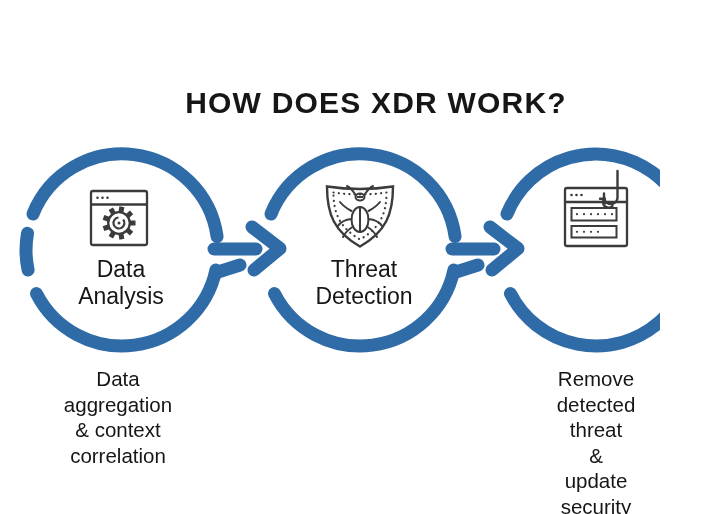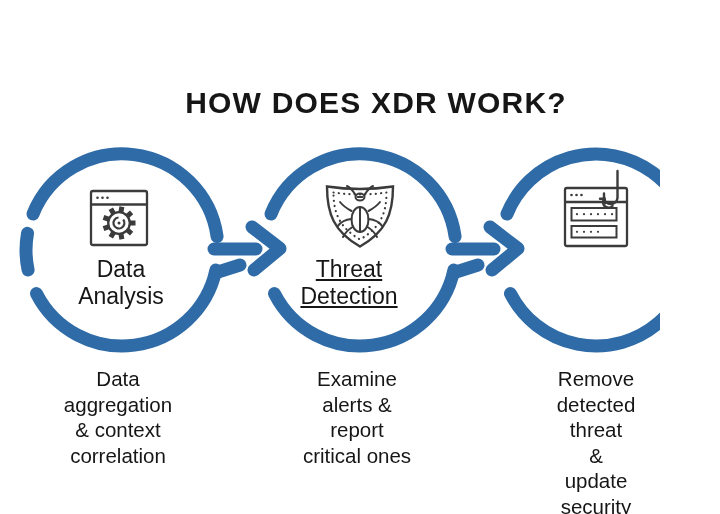--- a/index.html
+++ b/index.html
@@ -16,21 +16,21 @@
   .step-label{
     position:absolute;top:256px;transform:translateX(-50%);
     text-align:center;font-size:23px;line-height:27px;font-weight:500;
     color:var(--ink);white-space:pre-line;
   }
   .step-caption{
     position:absolute;top:366px;transform:translateX(-50%);
     text-align:center;font-size:20.5px;line-height:25.5px;font-weight:500;
     color:var(--ink);white-space:pre-line;
   }
-  .lbl-1{left:121px;} .lbl-2{left:349px;text-decoration:underline;} .lbl-3{left:602px;}
+  .lbl-1{left:121px;} .lbl-2{left:364px;} .lbl-3{left:602px;}
   .cap-1{left:118px;} .cap-2{left:357px;} .cap-3{left:596px;}
 </style>
 </head>
 <body>
 
 <div class="canvas" style="--accent: #2f6ba7; --icon: #3b3b3b; --ink: #161616;">
 
   <div class="page-title">HOW DOES XDR WORK?</div>
 
   <svg class="diagram-svg" width="720" height="514" viewBox="0 0 720 514">
@@ -136,22 +136,18 @@
 
   <div class="step-label lbl-1">Data
 Analysis</div>
   <div class="step-label lbl-2">Threat
 Detection</div>
 
   <div class="step-caption cap-1">Data
 aggregation
 &amp; context
 correlation</div>
-  <div class="step-caption cap-2">Examine
-alerts &amp;
-report
-critical ones</div>
   <div class="step-caption cap-3">Remove
 detected threat
 &amp; update
 security policies</div>
 
 </div>
 
 </body></html>

